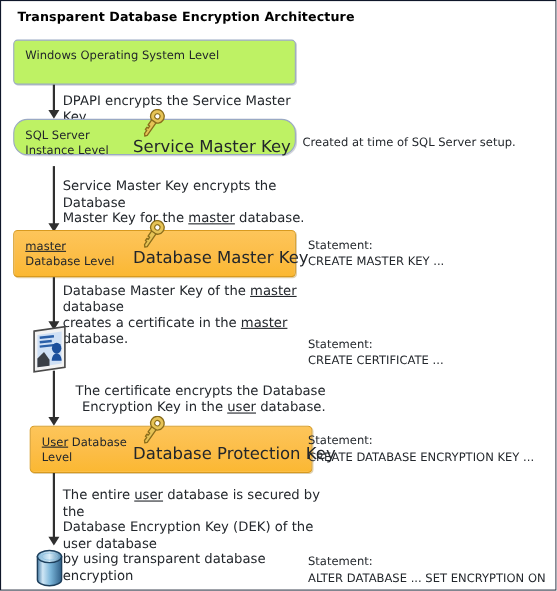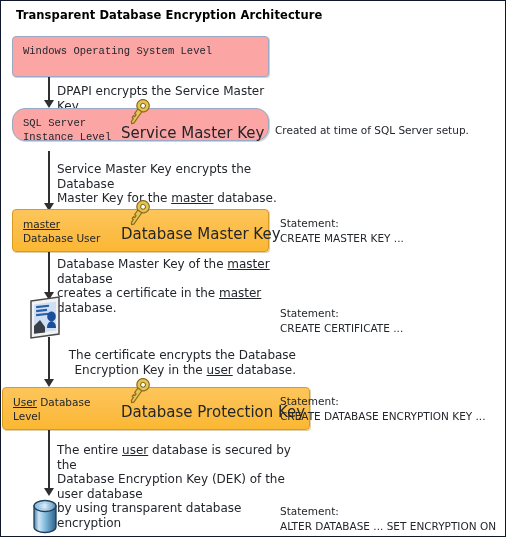--- a/index.html
+++ b/index.html
@@ -30,24 +30,23 @@
     letter-spacing: 0.1px;
     white-space: nowrap;
   }
   
   .box {
     position: absolute;
     box-sizing: border-box;
     border-radius: 4px;
   }
   .box.blue {
-    background: #fca5a5;
+    background: #bef264;
     border: 1px solid #9aa9c4;
     box-shadow: 1px 1px 0 rgba(120,130,150,0.35);
-    font-family: Liberation Mono, monospace;
   }
   .box.orange {
     background: #fcc council;
   }
   .box.orange {
     background: linear-gradient(180deg,#fdc55a 0%, #fcbd47 55%, #fbb832 100%);
     border: 1px solid #d89a1f;
     box-shadow: 1px 1px 0 rgba(160,120,30,0.35);
   }
   .box-label {
@@ -149,21 +148,21 @@
   </div>
   <div class="stmt" style="left:274px; top:122px; width:220px;">Created at time of SQL Server setup.</div>
 
   <div class="arrow" style="top:150px; height:62px;">
     <div class="shaft" style="height:53px;"></div>
     <div class="head" style="top:52px;"></div>
   </div>
   <div class="note" style="left:56px; top:161px; width:235px;">Service Master Key encrypts the Database<br>Master Key for the <u class="u">master</u> database.</div>
 
   <div class="box orange" style="left:11px; top:208px; width:257px; height:43px;">
-    <div class="box-label"><u class="u">master</u><br><span>Database User</span></div>
+    <div class="box-label"><u class="u">master</u><br><span>Database Level</span></div>
   </div>
   <div class="key-label" style="left:120px; top:226px;">Database Master Key</div>
 
   <div class="key-icon" style="left:124px; top:199px;">
     <svg width="34" height="34" viewBox="0 0 34 34">
       <g transform="rotate(35 17 17)">
         <circle cx="12" cy="8" r="6.2" fill="#e6c356" stroke="#8a6d1b" stroke-width="1.2"></circle>
         <circle cx="12" cy="8" r="2.4" fill="#ffffff" stroke="#8a6d1b" stroke-width="1"></circle>
         <path d="M9.6 13.6 L14.4 13.6 L14.4 27.5 L12.9 29.2 L11.4 27.5 L11.4 24 L9.9 24 L9.9 21.6 L11.4 21.6 L11.4 19.3 L9.6 19.3 Z" fill="#e6c356" stroke="#8a6d1b" stroke-width="1.2" stroke-linejoin="round"></path>
       </g>
@@ -192,21 +191,21 @@
   </div>
   <div class="stmt" style="left:279px; top:305px; width:220px;">Statement:
 CREATE CERTIFICATE ...</div>
 
   <div class="arrow" style="top:336px; height:52px;">
     <div class="shaft" style="height:43px;"></div>
     <div class="head" style="top:42px;"></div>
   </div>
   <div class="note" style="left:60px; top:347px; width:235px;text-align:right;">The certificate encrypts the Database<br>Encryption Key in the <u class="u">user</u> database.</div>
 
-  <div class="box orange" style="left:1px; top:386px; width:308px; height:43px;">
+  <div class="box orange" style="left:26px; top:386px; width:257px; height:43px;">
     <div class="box-label"><u class="u">User</u> Database<br><span>Level</span></div>
   </div>
   <div class="key-label" style="left:120px; top:404px;">Database Protection Key</div>
 
   <div class="key-icon" style="left:124px; top:377px;">
     <svg width="34" height="34" viewBox="0 0 34 34">
       <g transform="rotate(35 17 17)">
         <circle cx="12" cy="8" r="6.2" fill="#e6c356" stroke="#8a6d1b" stroke-width="1.2"></circle>
         <circle cx="12" cy="8" r="2.4" fill="#ffffff" stroke="#8a6d1b" stroke-width="1"></circle>
         <path d="M9.6 13.6 L14.4 13.6 L14.4 27.5 L12.9 29.2 L11.4 27.5 L11.4 24 L9.9 24 L9.9 21.6 L11.4 21.6 L11.4 19.3 L9.6 19.3 Z" fill="#e6c356" stroke="#8a6d1b" stroke-width="1.2" stroke-linejoin="round"></path>

